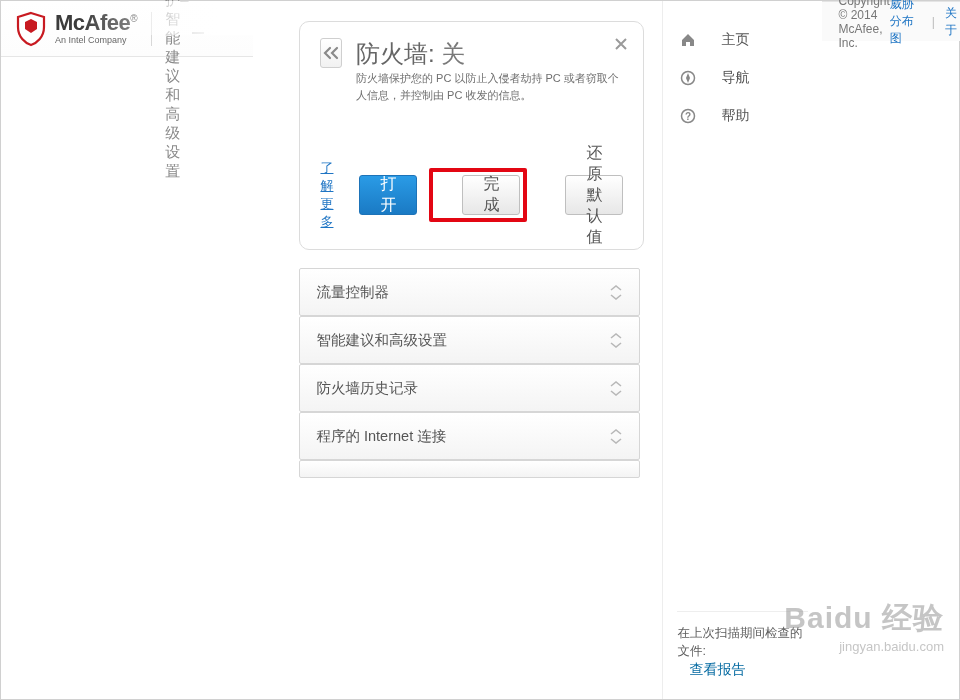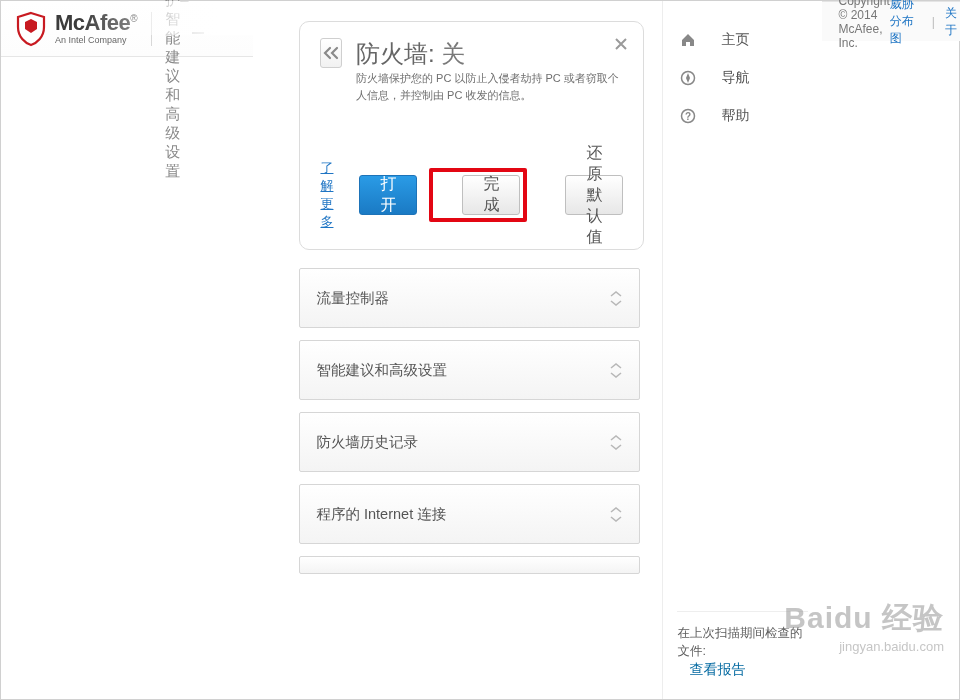--- a/index.html
+++ b/index.html
@@ -35,21 +35,21 @@
 .card-title .status { color: #7a7a7a; }
 .card-desc { font-size: 11px; color: #6f6f6f; margin-top: 0; line-height: 1.5; }
 .card-actions { display: flex; align-items: center; margin-top: 56px; }
 .learn-link { font-size: 13px; color: #1f75c4; text-decoration: underline; cursor: pointer; }
 .btn-row { margin-left: auto; display: flex; gap: 12px; align-items: center; }
 .btn { height: 40px; padding: 0 20px; border-radius: 3px; font-size: 16px; cursor: pointer; border: 1px solid #bfbfbf; background: linear-gradient(#ffffff,#e7e7e7); color: #555; display:flex; align-items:center; justify-content:center;margin-left:26px; }
 .btn-primary { background: linear-gradient(#2a9be6,#1a7ac4); border-color: #1d73b8; color: #fff; }
 .highlight-box { border: 4px solid #e30613; padding: 3px; border-radius: 2px; }
 
 .panel-list { flex: 1; overflow-y: auto; padding-right: 4px; position: relative; }
-.panel { border: 1px solid #d6d6d6; border-radius: 2px; background: linear-gradient(#ffffff,#f4f4f4); height: 60px; display:flex; align-items:center; padding: 0 16px; margin-bottom: 12px; cursor:pointer; }
+.panel { border: 1px solid #d6d6d6; border-radius: 2px; background: linear-gradient(#ffffff,#f4f4f4); height: 48px; display:flex; align-items:center; padding: 0 16px; cursor:pointer; }
 .panel-label { font-size: 14.5px; color: #555; }
 .panel-toggle { margin-left: auto; display:flex; flex-direction:column; gap:1px; color:#b8b8b8; }
 .chev { width:14px; height:7px; }
 
 .side-item { display:flex; align-items:center; gap:24px; padding: 10px 2px; font-size: 14px; color:#555; cursor:pointer; }
 .side-icon { width:18px; height:18px; color:#888; display:flex; align-items:center; justify-content:center; }
 .side-divider { height:1px; background:#eee; margin: 4px 0 12px 0; }
 
 .side-stat-block { margin-top: auto; }
 .side-stat-label { font-size:12.5px; color:#5f5f5f; line-height:1.5; }

